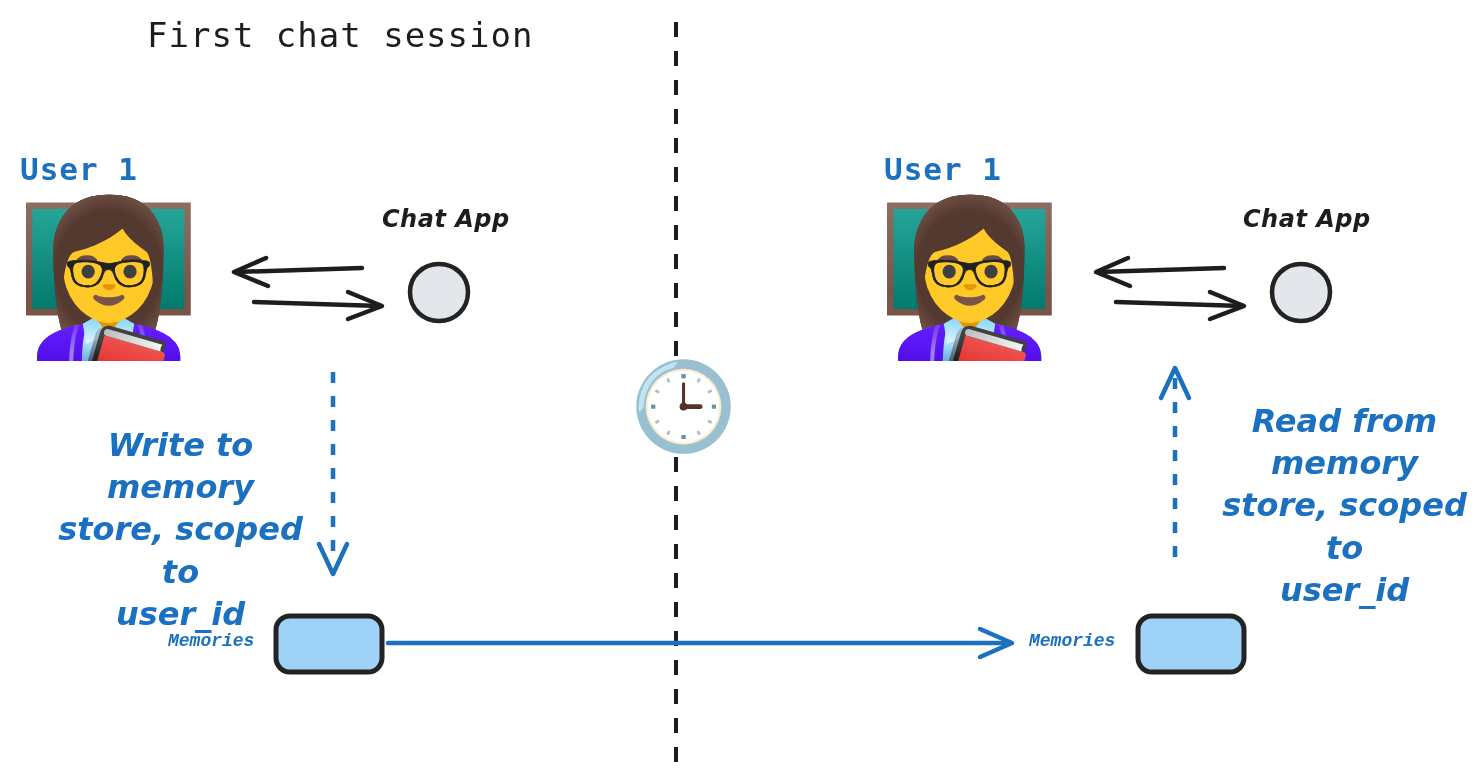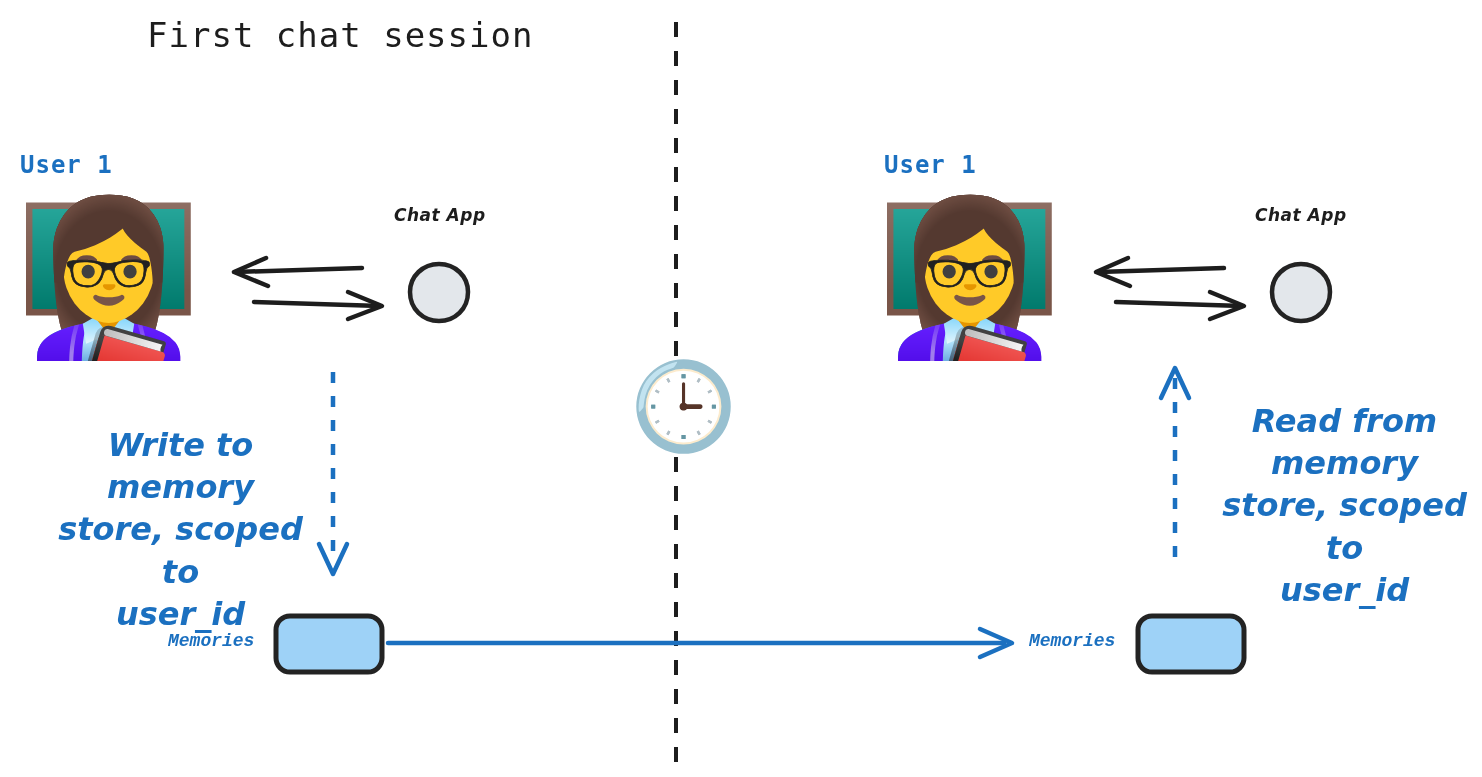--- a/index.html
+++ b/index.html
@@ -25,21 +25,21 @@
     font-size: 34px;
     font-weight: 400;
     color: #1d1d1d;
     letter-spacing: 1px;
     white-space: nowrap;
   }
 
   
   .user-label {
     font-family: "DejaVu Sans Mono", "Liberation Mono", monospace;
-    font-size: 24px;
+    font-size: 31px;
     font-weight: 700;
     color: #1b70c0;
     letter-spacing: 1px;
     white-space: nowrap;
   }
 
   
   .avatar {
     font-size: 150px;
     line-height: 1;
@@ -48,23 +48,22 @@
 
   
   .handwrite {
     font-family: "DejaVu Sans", sans-serif;
     font-style: italic;
     font-weight: 600;
     color: #1d1d1d;
     white-space: nowrap;
   }
   .chatapp-label {
-    font-size: 17px;
+    font-size: 24px;
     letter-spacing: 0.5px;
-    margin-left: 12px;
   }
 
   
   .note {
     font-family: "DejaVu Sans", sans-serif;
     font-style: italic;
     font-weight: 600;
     color: #1b70c0;
     font-size: 32px;
     line-height: 1.32;

